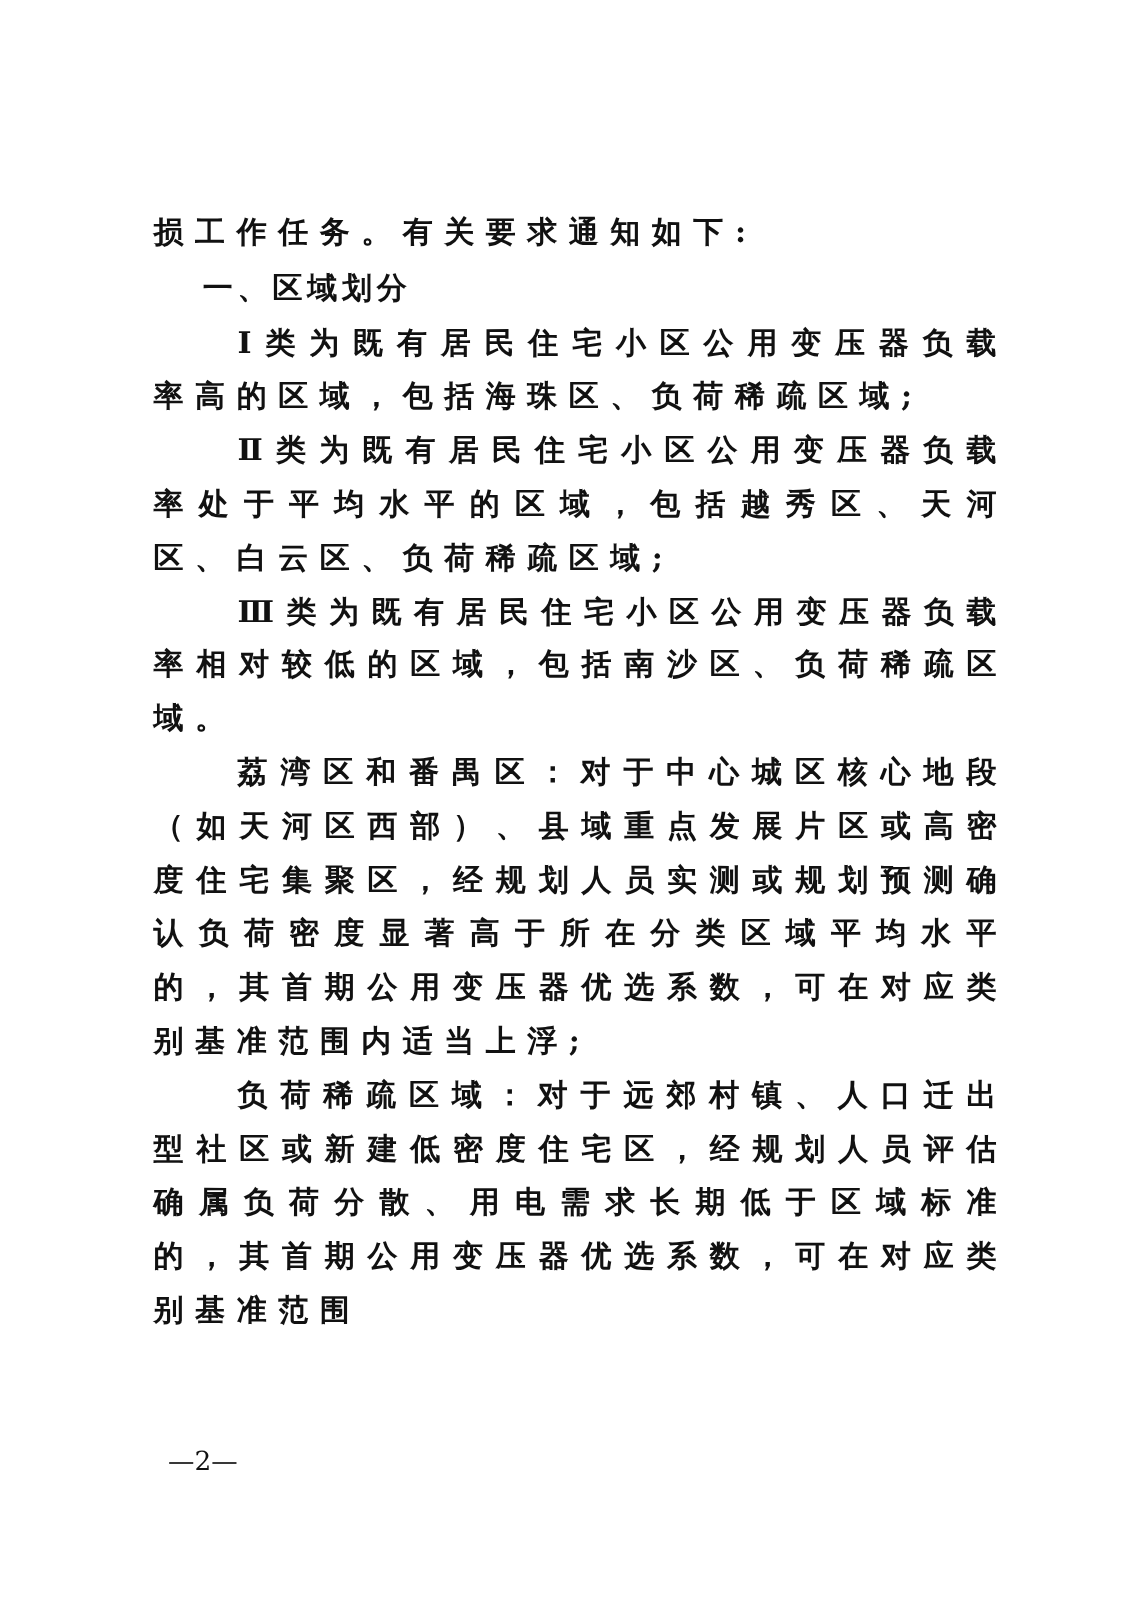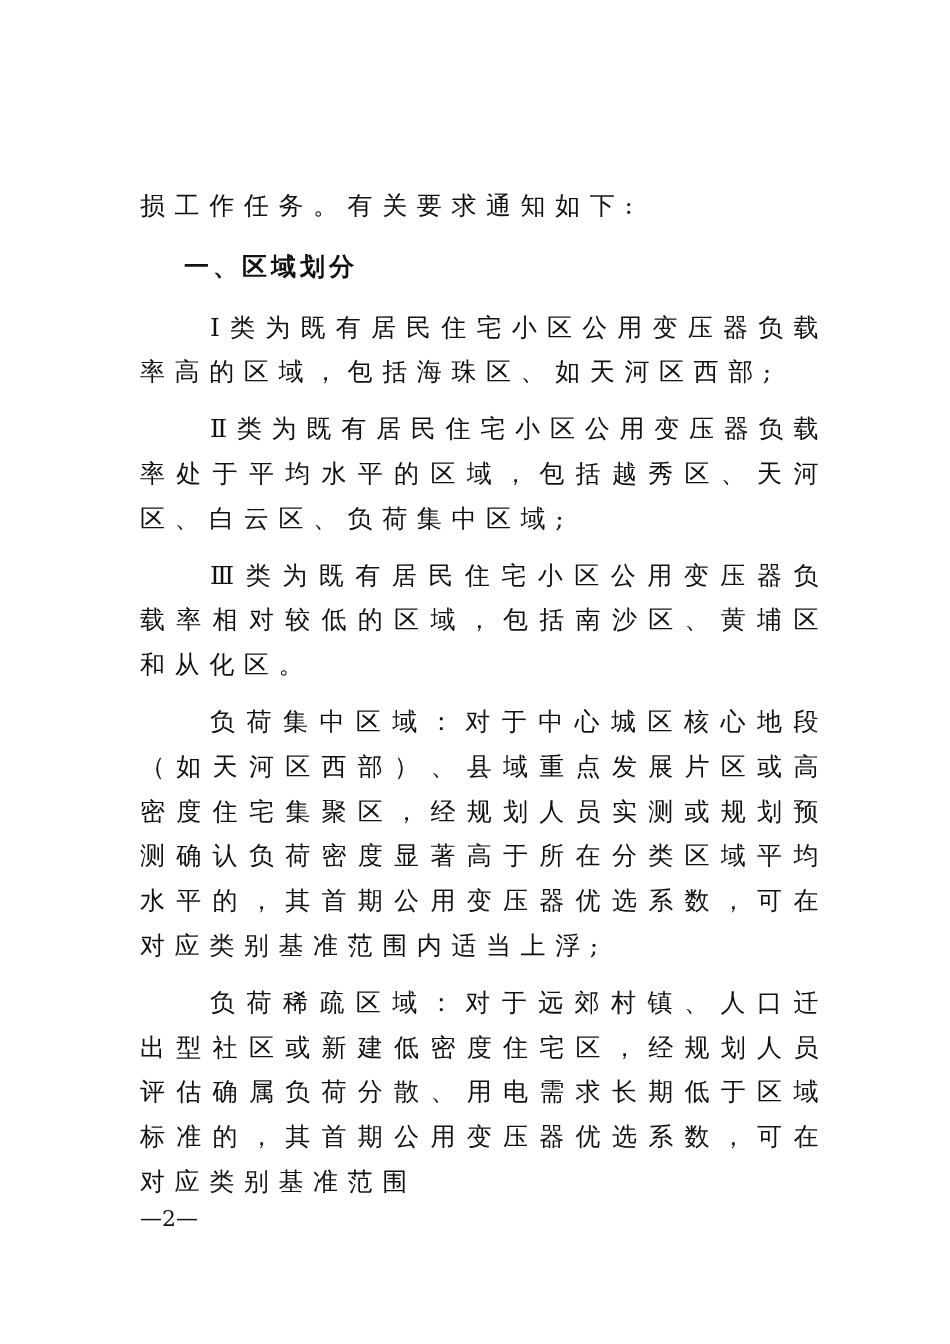--- a/index.html
+++ b/index.html
@@ -3,39 +3,39 @@
   <meta charset="utf-8">
   <style>
     html, body { margin: 0; padding: 0; background: #ffffff; }
     body { width: 950px; height: 1344px; position: relative; overflow: hidden; }
     .page {
       position: absolute; left: 128px; top: 172px; width: 712px;
       font-family: "DejaVu Serif", "Liberation Serif", serif;
       font-size: 25px; line-height: 44.8px; color: #111111;
       letter-spacing: 9.6px;
     }
-    .para { margin: 12px; text-indent: 70px; text-align: justify; }
+    .para { margin: 0; text-indent: 70px; text-align: justify; font-weight: bold; }
     .para.noindent { text-indent: 0; }
     .heading {
-      margin: 16px; text-indent: 40px;
+      margin: 1px; text-indent: 40px;
       font-family: "DejaVu Sans", "Liberation Sans", sans-serif;
       font-weight: bold; letter-spacing: 4px;
     }
     .footer {
       position: absolute; left: 140px; top: 1206px;
       font-family: "DejaVu Serif", "Liberation Serif", serif;
       font-size: 22px; color: #111111; letter-spacing: 0px;
     }
   </style>
 </head>
 <body>
 
 <div class="page">
   <p class="para noindent">损工作任务。有关要求通知如下:</p>
   <p class="heading">一、区域划分</p>
-  <p class="para">Ⅰ类为既有居民住宅小区公用变压器负载率高的区域，包括海珠区、如天河区西部;</p>
-  <p class="para">Ⅱ类为既有居民住宅小区公用变压器负载率处于平均水平的区域，包括越秀区、天河区、白云区、负荷集中区域;</p>
-  <p class="para">Ⅲ类为既有居民住宅小区公用变压器负载率相对较低的区域，包括南沙区、黄埔区和从化区。</p>
-  <p class="para">负荷集中区域：对于中心城区核心地段（如天河区西部）、县域重点发展片区或高密度住宅集聚区，经规划人员实测或规划预测确认负荷密度显著高于所在分类区域平均水平的，其首期公用变压器优选系数，可在对应类别基准范围内适当上浮;</p>
+  <p class="para">Ⅰ类为既有居民住宅小区公用变压器负载率高的区域，包括海珠区、负荷稀疏区域;</p>
+  <p class="para">Ⅱ类为既有居民住宅小区公用变压器负载率处于平均水平的区域，包括越秀区、天河区、白云区、负荷稀疏区域;</p>
+  <p class="para">Ⅲ类为既有居民住宅小区公用变压器负载率相对较低的区域，包括南沙区、负荷稀疏区域。</p>
+  <p class="para">荔湾区和番禺区：对于中心城区核心地段（如天河区西部）、县域重点发展片区或高密度住宅集聚区，经规划人员实测或规划预测确认负荷密度显著高于所在分类区域平均水平的，其首期公用变压器优选系数，可在对应类别基准范围内适当上浮;</p>
   <p class="para">负荷稀疏区域：对于远郊村镇、人口迁出型社区或新建低密度住宅区，经规划人员评估确属负荷分散、用电需求长期低于区域标准的，其首期公用变压器优选系数，可在对应类别基准范围</p>
 </div>
 
 <div class="footer">—2—</div>
 
 </body></html>

